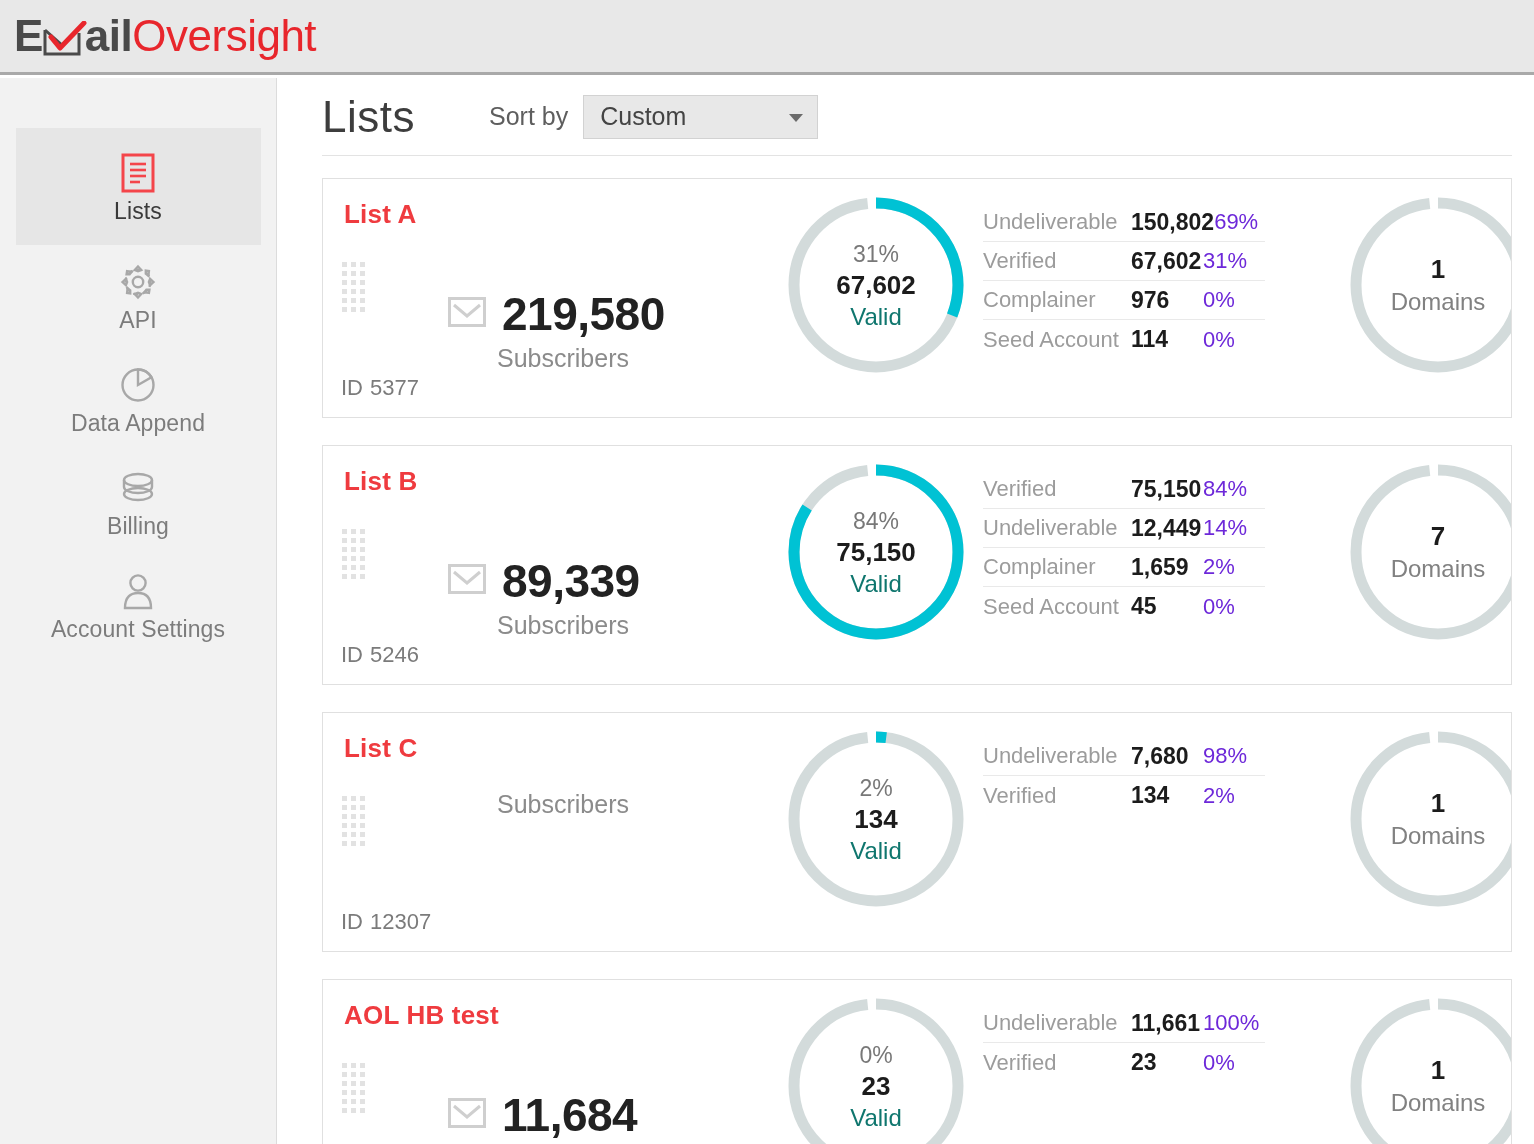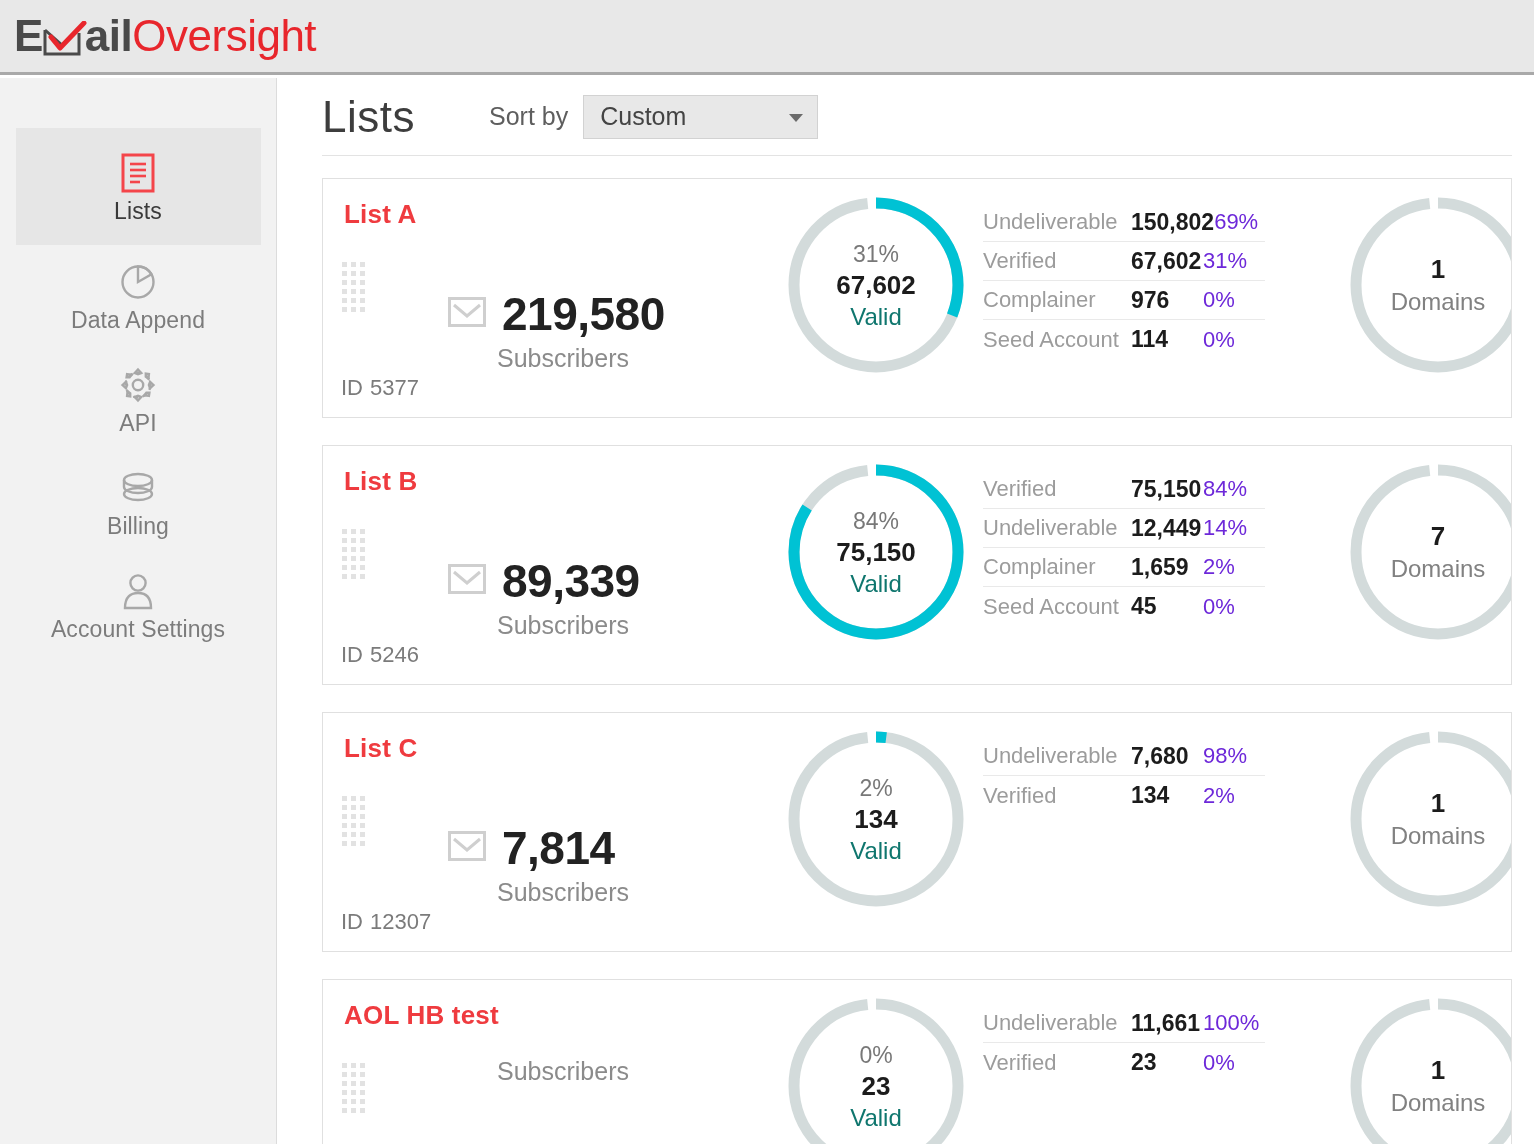--- a/index.html
+++ b/index.html
@@ -289,50 +289,50 @@
     <span class="nav-icon">
       <svg width="34" height="40" viewBox="0 0 34 40">
         <rect x="2" y="2" width="30" height="36" fill="none" stroke="#f4454a" stroke-width="3"></rect>
         <line x1="9" y1="11" x2="25" y2="11" stroke="#f4454a" stroke-width="2.6"></line>
         <line x1="9" y1="17" x2="25" y2="17" stroke="#f4454a" stroke-width="2.6"></line>
         <line x1="9" y1="23" x2="25" y2="23" stroke="#f4454a" stroke-width="2.6"></line>
         <line x1="9" y1="29" x2="19" y2="29" stroke="#f4454a" stroke-width="2.6"></line>
       </svg>
     </span>
     <span class="nav-label">Lists</span>
-  </div>
-
-  <div class="nav-item">
-    <span class="nav-icon">
-      <svg width="38" height="38" viewBox="0 0 38 38">
-        <circle cx="19" cy="19" r="15.5" fill="none" stroke="#a8a8a8" stroke-width="2.4"></circle>
-        <path d="M19 19 L19 3.5 A15.5 15.5 0 0 1 32.4 11.2 Z" fill="none" stroke="#a8a8a8" stroke-width="2.4"></path>
-      </svg>
-    </span>
-    <span class="nav-label">Data Append</span>
   </div>
 
   <div class="nav-item">
     <span class="nav-icon">
       <svg width="40" height="40" viewBox="0 0 40 40">
         <g fill="none" stroke="#a8a8a8" stroke-width="2.4">
           <circle cx="20" cy="20" r="5.2"></circle>
           <path d="M20 4.5 l3.2 3.4 -3.2 1.2 -3.2 -1.2 z"></path>
           <path d="M20 35.5 l3.2 -3.4 -3.2 -1.2 -3.2 1.2 z"></path>
           <path d="M4.5 20 l3.4 -3.2 1.2 3.2 -1.2 3.2 z"></path>
           <path d="M35.5 20 l-3.4 -3.2 -1.2 3.2 1.2 3.2 z"></path>
           <path d="M9.1 9.1 l4.6 0.5 -2.1 2.6 -3 0 z"></path>
           <path d="M30.9 30.9 l-4.6 -0.5 2.1 -2.6 3 0 z"></path>
           <path d="M30.9 9.1 l-0.5 4.6 -2.6 -2.1 0 -3 z"></path>
           <path d="M9.1 30.9 l0.5 -4.6 2.6 2.1 0 3 z"></path>
           <circle cx="20" cy="20" r="12.4" stroke-dasharray="5 4.5"></circle>
         </g>
       </svg>
     </span>
     <span class="nav-label">API</span>
+  </div>
+
+  <div class="nav-item">
+    <span class="nav-icon">
+      <svg width="38" height="38" viewBox="0 0 38 38">
+        <circle cx="19" cy="19" r="15.5" fill="none" stroke="#a8a8a8" stroke-width="2.4"></circle>
+        <path d="M19 19 L19 3.5 A15.5 15.5 0 0 1 32.4 11.2 Z" fill="none" stroke="#a8a8a8" stroke-width="2.4"></path>
+      </svg>
+    </span>
+    <span class="nav-label">Data Append</span>
   </div>
 
   <div class="nav-item">
     <span class="nav-icon">
       <svg width="44" height="34" viewBox="0 0 44 34">
         <g fill="none" stroke="#a8a8a8" stroke-width="2.4">
           <ellipse cx="22" cy="9" rx="14" ry="6"></ellipse>
           <ellipse cx="22" cy="23" rx="14" ry="6"></ellipse>
           <path d="M8 9 L8 16 A14 6 0 0 0 36 16 L36 9"></path>
         </g>
@@ -534,27 +534,20 @@
             <rect x="10" y="28" width="5" height="5" fill="#e2e2e2"></rect>
             <rect x="19" y="28" width="5" height="5" fill="#e2e2e2"></rect>
             <rect x="1" y="37" width="5" height="5" fill="#e2e2e2"></rect>
             <rect x="10" y="37" width="5" height="5" fill="#e2e2e2"></rect>
             <rect x="19" y="37" width="5" height="5" fill="#e2e2e2"></rect>
             <rect x="1" y="46" width="5" height="5" fill="#e2e2e2"></rect>
             <rect x="10" y="46" width="5" height="5" fill="#e2e2e2"></rect>
             <rect x="19" y="46" width="5" height="5" fill="#e2e2e2"></rect>
           </svg></span>
         <div class="subs-block">
-          <div class="subs-row">
-            <span class="env-icon"><svg width="38" height="30" viewBox="0 0 38 30">
-                <rect x="1.5" y="1.5" width="35" height="27" fill="none" stroke="#cfcfcf" stroke-width="3"></rect>
-                <path d="M6 8 L19 19 L32 8" fill="none" stroke="#cfcfcf" stroke-width="3"></path>
-              </svg></span>
-            <span class="subs-count">7,814</span>
-          </div>
           <div class="subs-label">Subscribers</div>
         </div>
         <div class="donut">
           <svg width="186" height="186" viewBox="0 0 186 186">
             <circle cx="93" cy="93" r="82" fill="none" stroke="#d3dbdb" stroke-width="11" stroke-dasharray="505.94721367532895 9.273981513397068" transform="rotate(-90 93 93)"></circle>
             <circle cx="93" cy="93" r="82" fill="none" stroke="#00c2d4" stroke-width="11" stroke-dasharray="10.30442390377452 504.9167712849515" transform="rotate(-90 93 93)"></circle>
           </svg>
           <div class="donut-text">
             <span class="donut-pct">2%</span>
             <span class="donut-num">134</span>
@@ -600,20 +593,27 @@
             <rect x="10" y="28" width="5" height="5" fill="#e2e2e2"></rect>
             <rect x="19" y="28" width="5" height="5" fill="#e2e2e2"></rect>
             <rect x="1" y="37" width="5" height="5" fill="#e2e2e2"></rect>
             <rect x="10" y="37" width="5" height="5" fill="#e2e2e2"></rect>
             <rect x="19" y="37" width="5" height="5" fill="#e2e2e2"></rect>
             <rect x="1" y="46" width="5" height="5" fill="#e2e2e2"></rect>
             <rect x="10" y="46" width="5" height="5" fill="#e2e2e2"></rect>
             <rect x="19" y="46" width="5" height="5" fill="#e2e2e2"></rect>
           </svg></span>
         <div class="subs-block">
+          <div class="subs-row">
+            <span class="env-icon"><svg width="38" height="30" viewBox="0 0 38 30">
+                <rect x="1.5" y="1.5" width="35" height="27" fill="none" stroke="#cfcfcf" stroke-width="3"></rect>
+                <path d="M6 8 L19 19 L32 8" fill="none" stroke="#cfcfcf" stroke-width="3"></path>
+              </svg></span>
+            <span class="subs-count">11,684</span>
+          </div>
           <div class="subs-label">Subscribers</div>
         </div>
         <div class="donut">
           <svg width="186" height="186" viewBox="0 0 186 186">
             <circle cx="93" cy="93" r="82" fill="none" stroke="#d3dbdb" stroke-width="11" stroke-dasharray="505.94721367532895 9.273981513397068" transform="rotate(-90 93 93)"></circle>
           </svg>
           <div class="donut-text">
             <span class="donut-pct">0%</span>
             <span class="donut-num">23</span>
             <span class="donut-cap">Valid</span>

